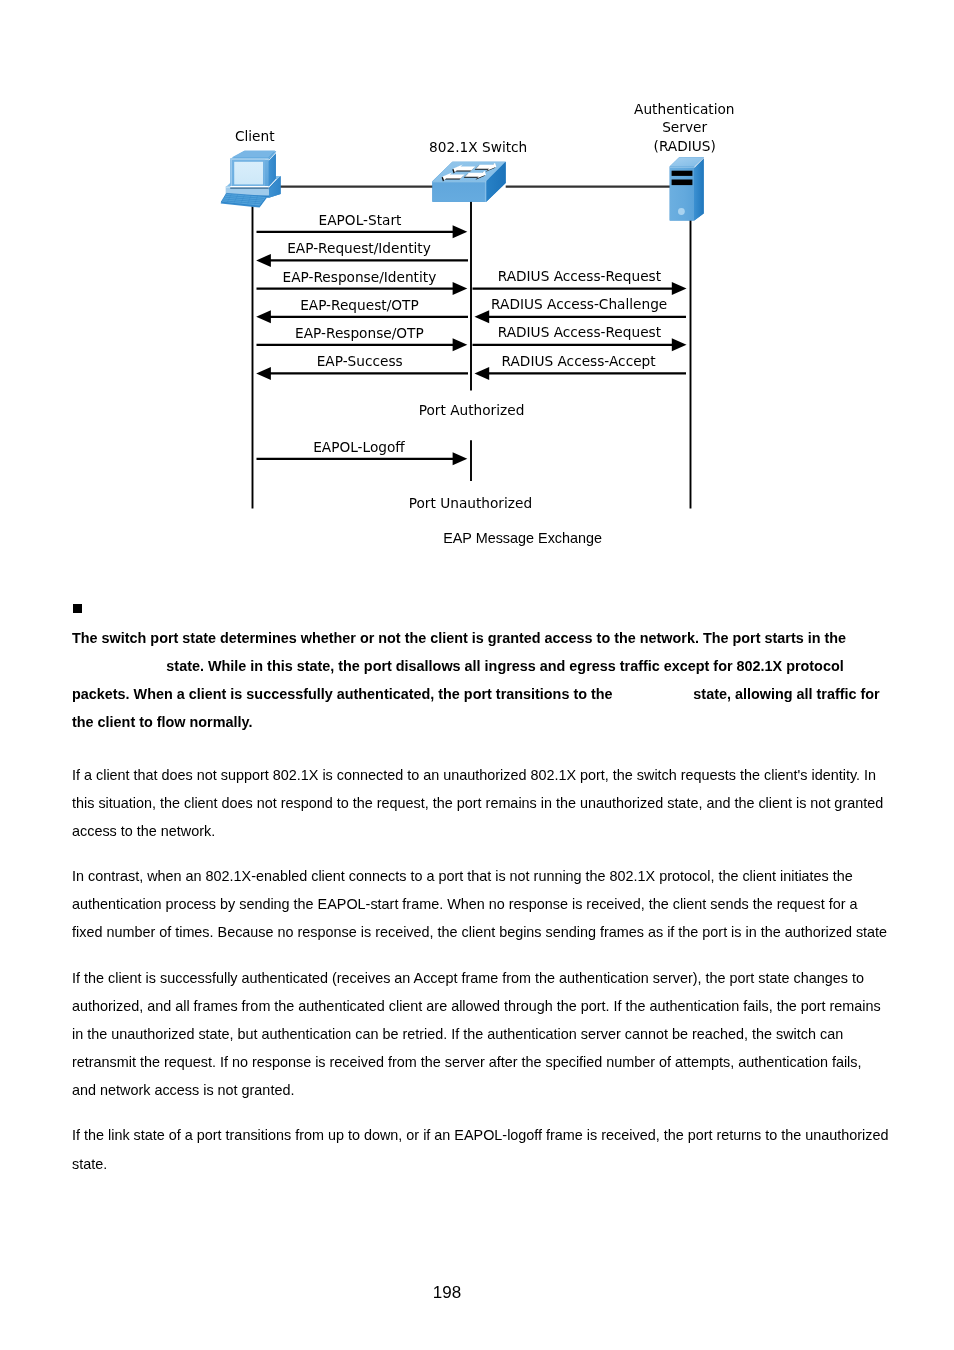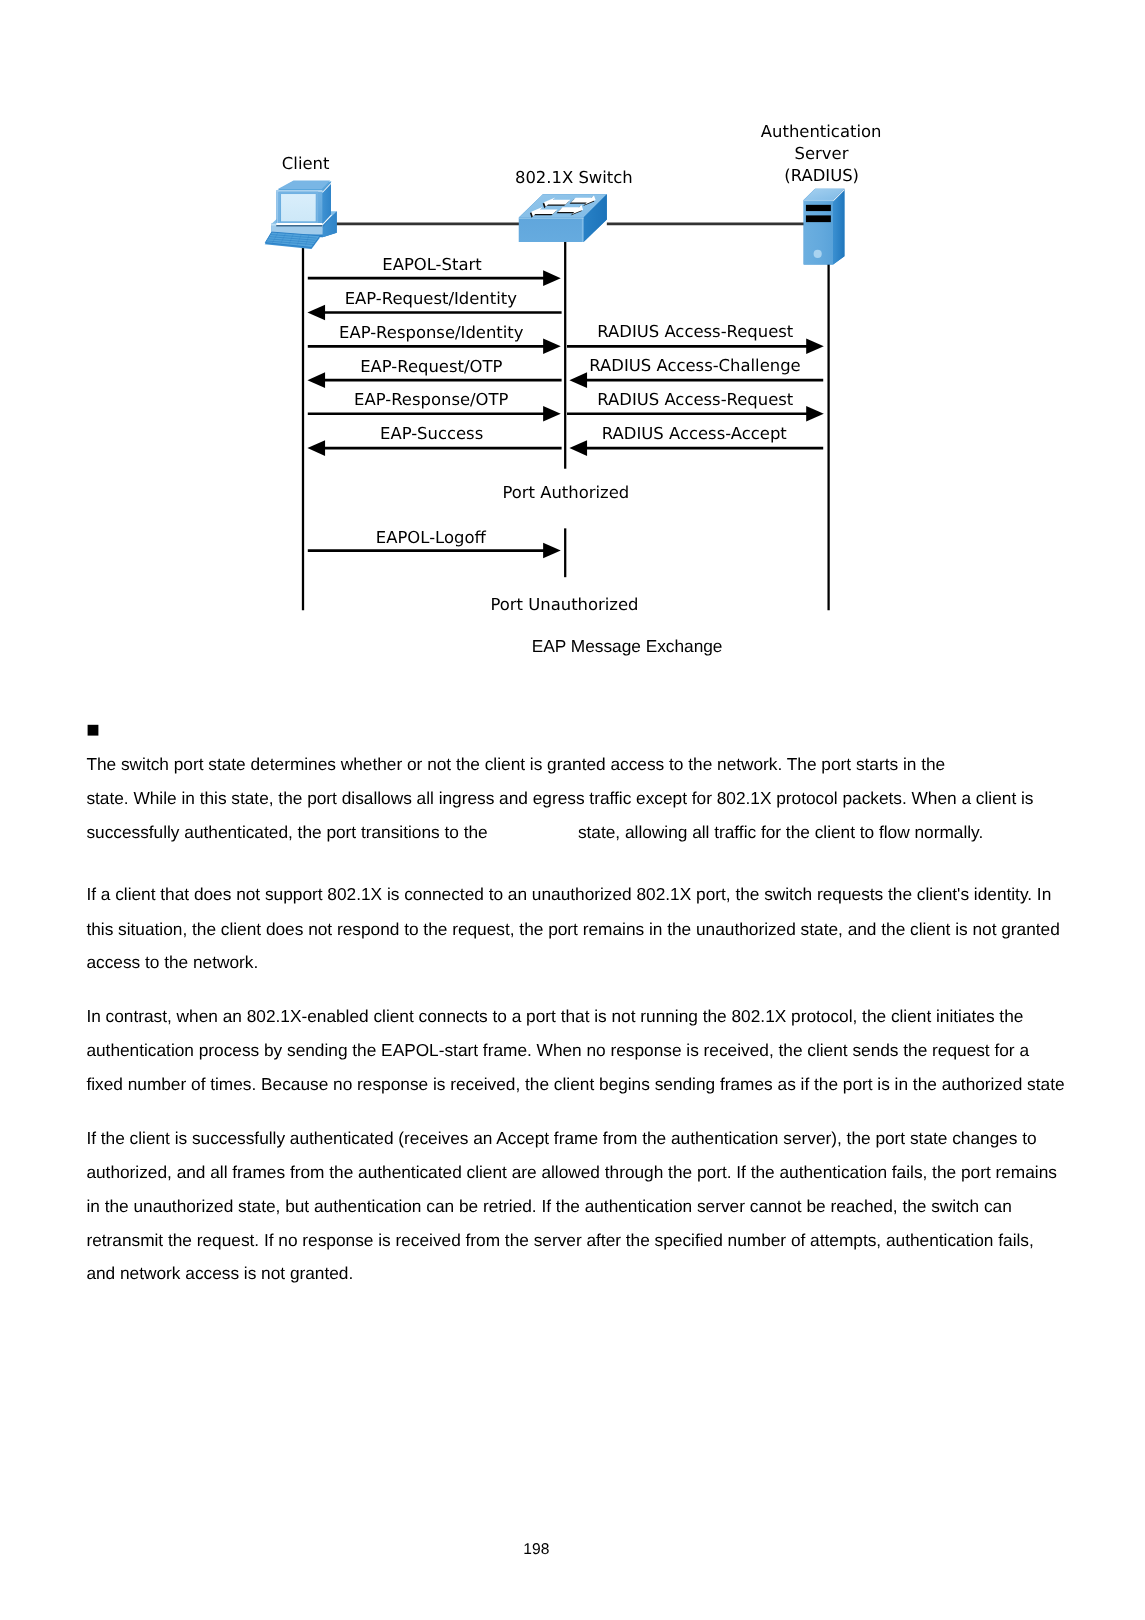--- a/index.html
+++ b/index.html
@@ -1,25 +1,25 @@
 <!DOCTYPE html>
 <html><head>
 <meta charset="utf-8">
 <style>
   html,body{margin:0;padding:0;}
   body{width:954px;height:1350px;background:#fff;font-family:"Liberation Sans",sans-serif;-webkit-font-smoothing:antialiased;}
   .page{position:relative;width:954px;height:1350px;overflow:hidden;}
   #diagram{position:absolute;left:0;top:0;}
   #body{position:absolute;left:72px;top:624px;width:817px;}
   .para{margin:0 0 17px 0;color:#000;font-size:14.4px;line-height:28.15px;text-align:left;}
-  .para.first{margin-bottom:24px;}
+  .para.first{margin-bottom:24px;font-weight:bold;}
   .blank{visibility:hidden;}
   #bullet{position:absolute;left:73.1px;top:604.3px;width:8.7px;height:8.4px;background:#000;overflow:hidden;}
   #bullet-glyph{display:block;font-size:0;color:transparent;}
-  #pageno{position:absolute;left:0;top:1283px;width:894px;text-align:center;font-size:13px;color:#000;}
+  #pageno{position:absolute;left:0;top:1283px;width:894px;text-align:center;font-size:17px;color:#000;}
 </style>
 </head>
 <body>
 
 <div class="page">
   <div id="diagram">
   <svg width="954" height="570" viewBox="0 0 954 570" xmlns="http://www.w3.org/2000/svg">
     <defs>
       <linearGradient id="pcFaceG" x1="0" y1="0" x2="0" y2="1">
         <stop offset="0" stop-color="#6fb0e1"></stop>
@@ -229,15 +229,16 @@
   </svg>
   </div>
   <div id="bullet">
       <span id="bullet-glyph">■</span>
     </div>
   <div id="body">
     <p class="para first"><span>The switch port state determines whether or not the client is granted access to the network. The port starts in the </span><span class="blank">unauthorized</span><span> state. While in this state, the port disallows all ingress and egress traffic except for 802.1X protocol packets. When a client is successfully authenticated, the port transitions to the </span><span class="blank">authorized</span><span> state, allowing all traffic for the client to flow normally.</span></p>
     <p class="para">If a client that does not support 802.1X is connected to an unauthorized 802.1X port, the switch requests the client's identity. In this situation, the client does not respond to the request, the port remains in the unauthorized state, and the client is not granted access to the network.</p>
     <p class="para">In contrast, when an 802.1X-enabled client connects to a port that is not running the 802.1X protocol, the client initiates the authentication process by sending the EAPOL-start frame. When no response is received, the client sends the request for a fixed number of times. Because no response is received, the client begins sending frames as if the port is in the authorized state</p>
     <p class="para">If the client is successfully authenticated (receives an Accept frame from the authentication server), the port state changes to authorized, and all frames from the authenticated client are allowed through the port. If the authentication fails, the port remains in the unauthorized state, but authentication can be retried. If the authentication server cannot be reached, the switch can retransmit the request. If no response is received from the server after the specified number of attempts, authentication fails, and network access is not granted.</p>
+    <p class="para">If the link state of a port transitions from up to down, or if an EAPOL-logoff frame is received, the port returns to the unauthorized state.</p>
   </div>
   <div id="pageno">198</div>
 </div>
 
 </body></html>

